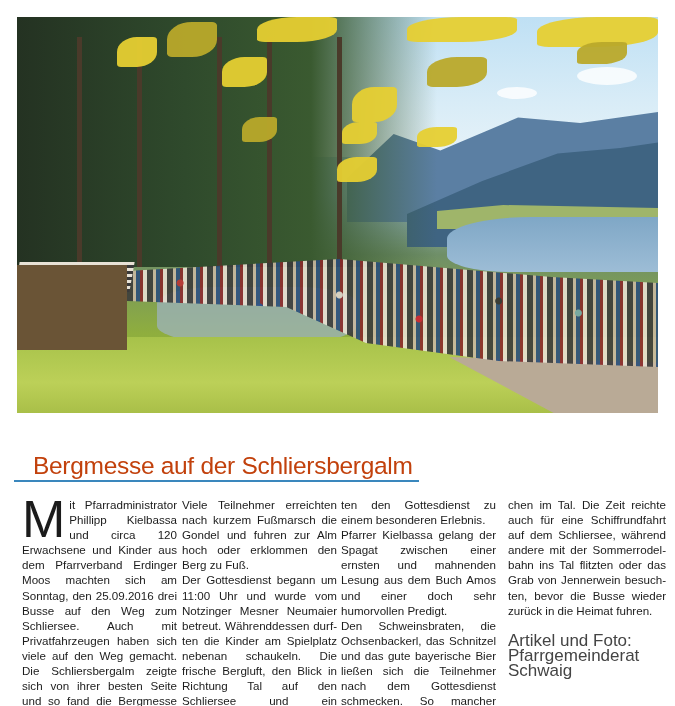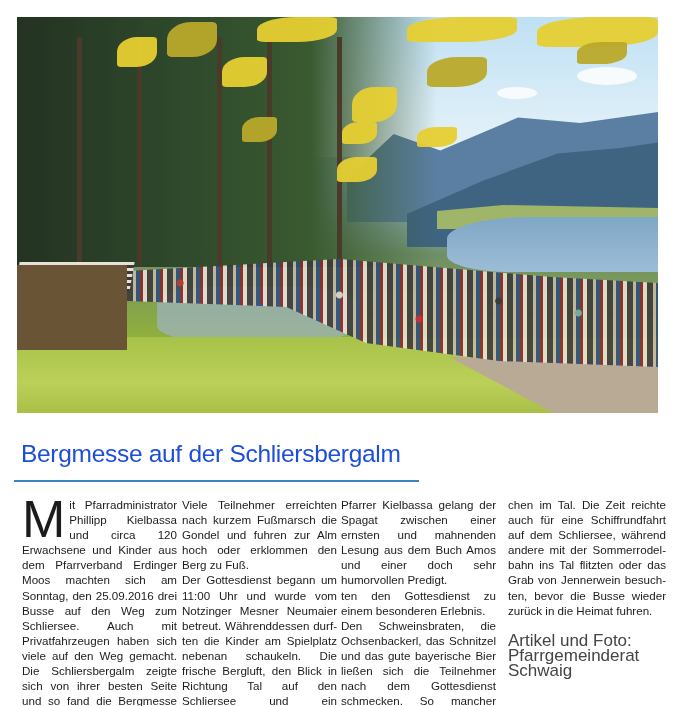--- a/index.html
+++ b/index.html
@@ -39,22 +39,22 @@
   .hut { position: absolute; left: 0; top: 248px; width: 110px; height: 85px; background: #6a5436; }
   .hut-roof { position: absolute; left: 0; top: 245px; width: 115px; height: 30px;
               background: repeating-linear-gradient(180deg, #e8e2d6 0 3px, #3a3a3a 3px 6px);
               transform: skewX(-10deg); }
   .meadow { position: absolute; left: 0; top: 320px; width: 641px; height: 76px;
             background: linear-gradient(180deg, #a7c24a 0%, #bcd058 60%, #a9bf48 100%); }
   .path { position: absolute; left: 380px; top: 340px; width: 261px; height: 56px; background: #b9aa96;
           clip-path: polygon(20% 0, 100% 10%, 100% 100%, 60% 100%); }
 
   
-  .title { position: absolute; left: 21px; top: 440px; margin: 0; font-family: "Liberation Sans", sans-serif;
-           font-weight: 400; font-size: 24.5px; letter-spacing: -0.3px; color: #1d4ed8; white-space: nowrap; }
+  .title { position: absolute; left: 21px; top: 440px; margin: 12px; font-family: "Liberation Sans", sans-serif;
+           font-weight: 400; font-size: 24.5px; letter-spacing: -0.3px; color: #c2410c; white-space: nowrap; }
   .title-rule { position: absolute; left: 14px; top: 480px; width: 405px; height: 2px; background: #3a87bd; }
 
   
   .col { position: absolute; top: 497px; width: 155px; font-family: "Liberation Sans", sans-serif;
          font-size: 11.6px; line-height: 15.1px; text-align: justify; color: #1b1b1b; hyphens: manual; }
   .col p { margin: 0; }
   .col1 { left: 22px; }
   .col2 { left: 182px; }
   .col3 { left: 341px; }
   .col4 { left: 508px; width: 158px; }
@@ -106,21 +106,21 @@
 <div class="col col1">
   <p><span class="dropcap">M</span><span>it Pfarradministrator Phillipp Kielbassa und circa 120 Erwachsene und Kinder aus dem Pfarrver­band Erdinger Moos mach­ten sich am Sonntag, den 25.09.2016 drei Busse auf den Weg zum Schliersee. Auch mit Privatfahrzeugen haben sich viele auf den Weg gemacht. Die Schliersbergalm zeigte sich von ihrer besten Seite und so fand die Bergmesse an einem schönen Spätsommertag statt.</span></p>
 </div>
 
 <div class="col col2">
   <p>Viele Teilnehmer erreichten nach kurzem Fußmarsch die Gondel und fuhren zur Alm hoch oder erklommen den Berg zu Fuß.</p>
   <p>Der Gottesdienst begann um 11:00 Uhr und wurde vom Notzinger Mesner Neumaier betreut. Währenddessen durf­ten die Kinder am Spielplatz nebenan schaukeln. Die frische Bergluft, den Blick in Richtung Tal auf den Schliersee und ein strahlendblauer Himmel mach-</p>
 </div>
 
 <div class="col col3">
+  <p>ten den Gottesdienst zu einem besonderen Erlebnis.</p>
   <p>Pfarrer Kielbassa gelang der Spagat zwischen einer ernsten und mahnenden Lesung aus dem Buch Amos und einer doch sehr humorvollen Predigt.</p>
-  <p>ten den Gottesdienst zu einem besonderen Erlebnis.</p>
   <p>Den Schweinsbraten, die Och­senbackerl, das Schnitzel und das gute bayerische Bier lie­ßen sich die Teilnehmer nach dem Gottesdienst schmecken. So mancher gönnte sich später noch Eis oder Kaffee und Ku-</p>
 </div>
 
 <div class="col col4">
   <p>chen im Tal. Die Zeit reichte auch für eine Schiffrundfahrt auf dem Schliersee, während andere mit der Sommerrodel­bahn ins Tal flitzten oder das Grab von Jennerwein besuch­ten, bevor die Busse wieder zurück in die Heimat fuhren.</p>
   <p class="credit">Artikel und Foto: Pfarrgemeinderat Schwaig</p>
 </div>
 
 </body></html>

